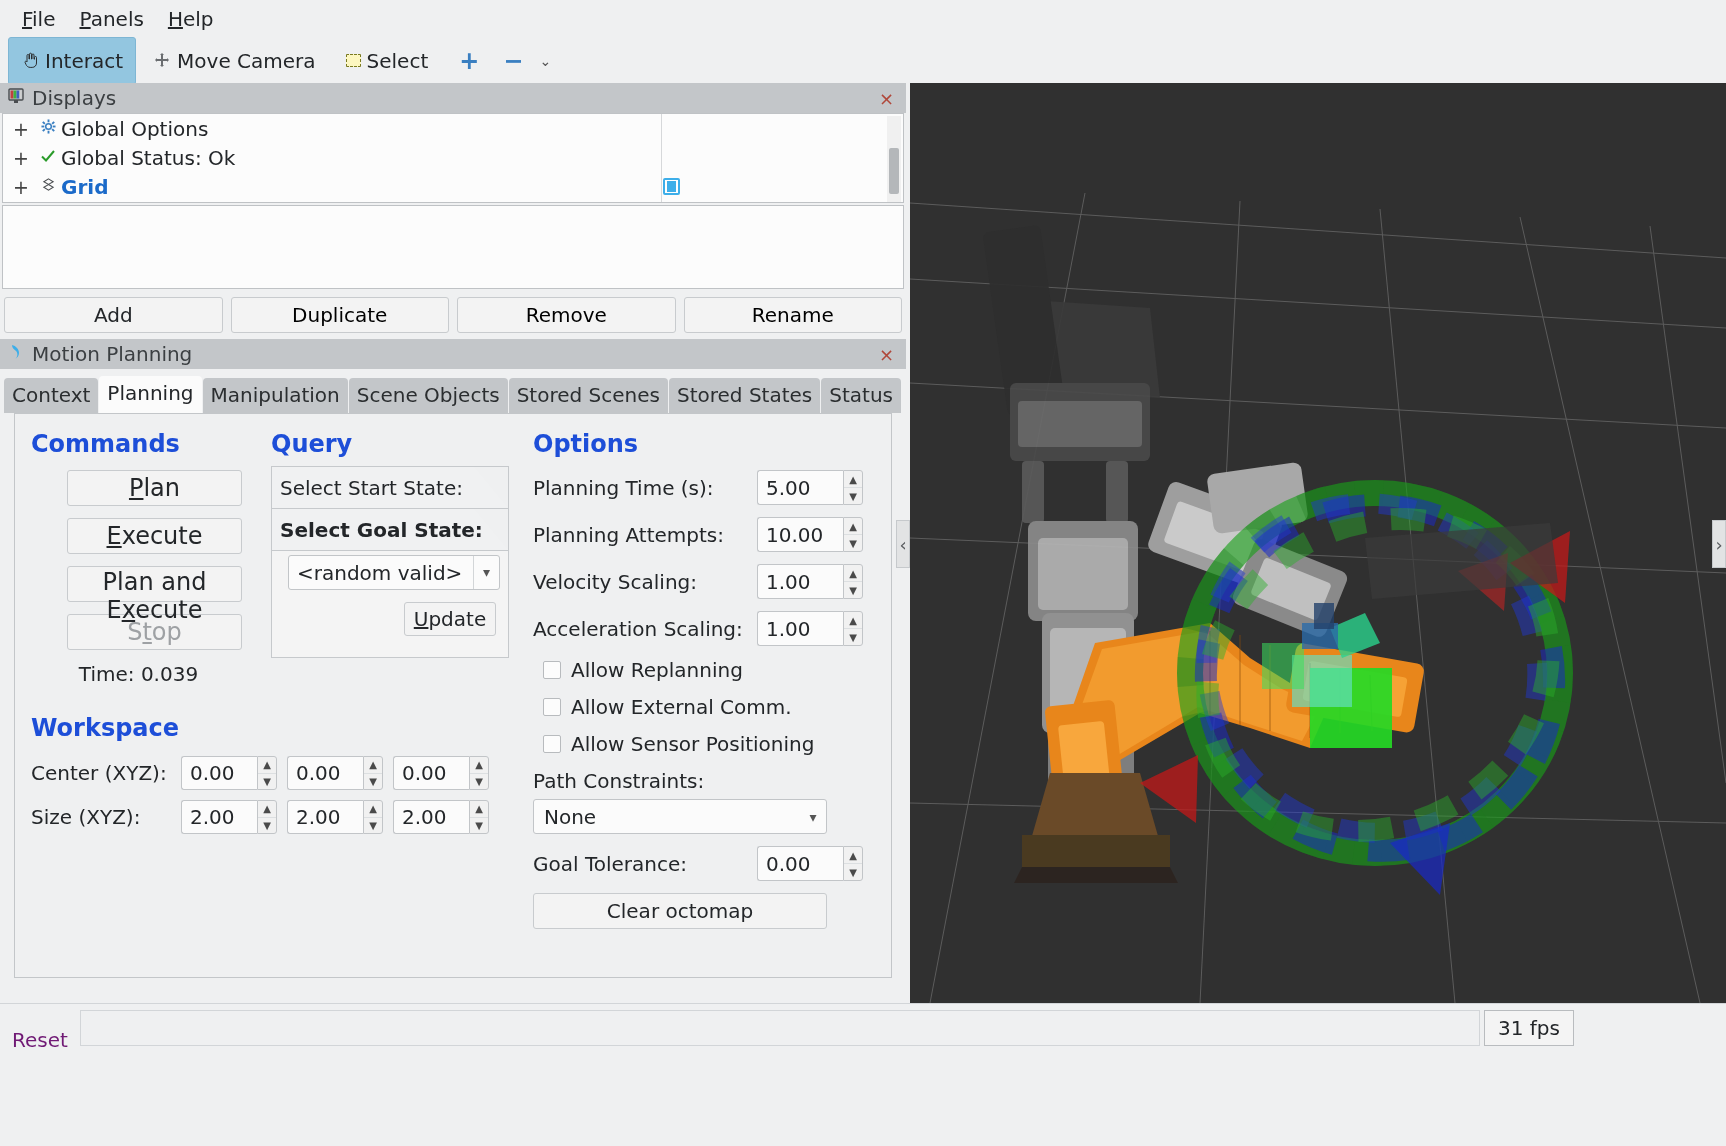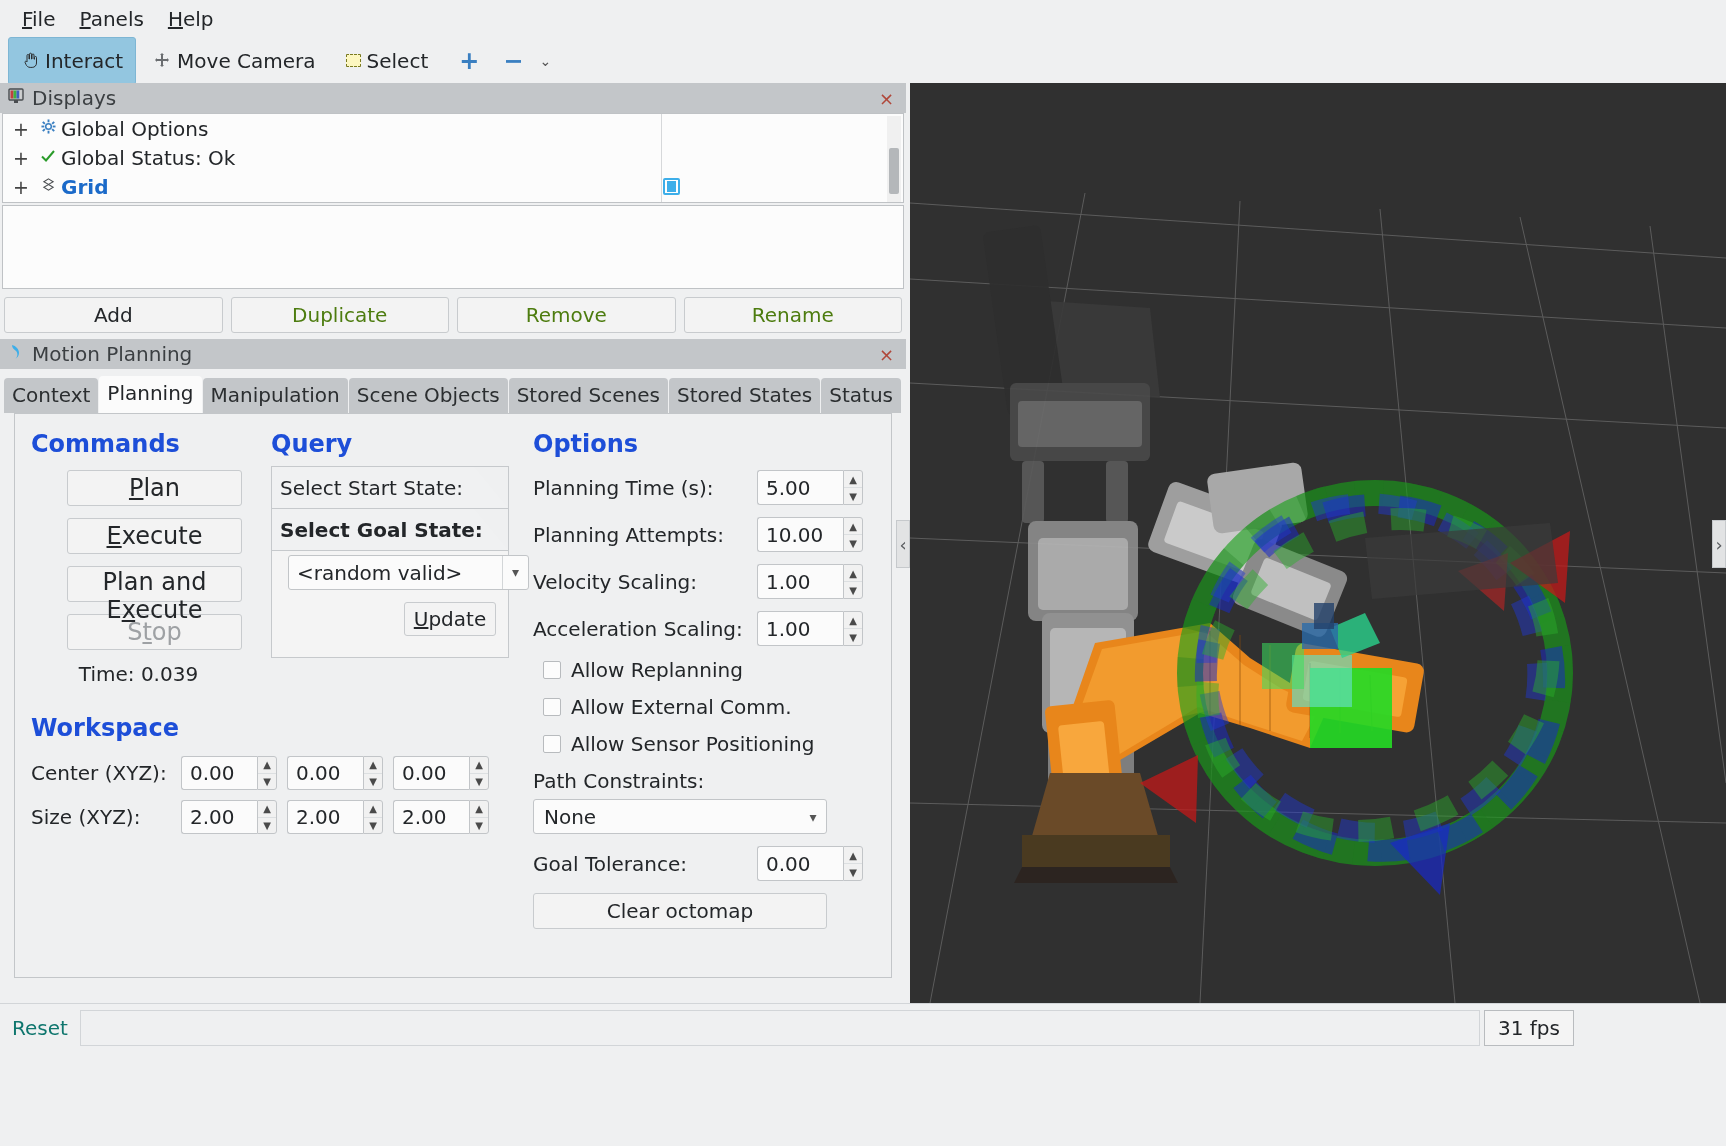--- a/index.html
+++ b/index.html
@@ -95,21 +95,21 @@
     margin: 2px 2px 0 2px; background: #fcfcfc; border: 1px solid #bfc2c5; height: 84px;
   }
 
   #displays-buttons {
     display: flex; gap: 8px; padding: 8px 4px 6px 4px;
   }
   .flat-btn {
     flex: 1; height: 36px; background: #f3f3f3; border: 1px solid #c8cbce; border-radius: 3px;
     font-size: 20px; color: #232629; cursor: pointer; font-family: inherit;
   }
-  .flat-btn.disabled { color: #4d7c0f; cursor: default; }
+  .flat-btn.disabled { color: #000000; cursor: default; }
 
   
   #mp-tabs {
     display: flex; align-items: flex-end; height: 36px; padding-left: 4px;
     background: #eff0f1; margin-top: 8px;
   }
   .mp-tab {
     background: #c3c6c9; color: #2b2e30; font-size: 20px;
     padding: 5px 8px 6px 8px; border-radius: 4px 4px 0 0; cursor: pointer;
     margin-right: 1px; white-space: nowrap;
@@ -145,21 +145,21 @@
     position: relative; height: 42px; border-bottom: 1px solid #c6c9cc;
     display: flex; align-items: center; padding-left: 8px; font-size: 20px;
     background: #f0f1f2;
   }
   .q-banner .cut {
     position: absolute; right: 0; top: 0; width: 34px; height: 100%;
     background: linear-gradient(to bottom left, #eff0f1 50%, transparent 50%);
   }
   .q-banner.bold { font-weight: bold; }
   .q-combo {
-    position: absolute; left: 16px; top: 88px; width: 241px; height: 35px;
+    position: absolute; left: 16px; top: 88px; width: 212px; height: 35px;
     background: #fbfbfb; border: 1px solid #c2c5c8; border-radius: 3px;
     display: flex; align-items: center; padding-left: 8px; font-size: 20px; cursor: pointer;
   }
   .q-combo .arrow {
     margin-left: auto; width: 26px; text-align: center; font-size: 14px; color: #555;
     border-left: 1px solid #d3d6d8; height: 100%; line-height: 33px;
   }
   .q-update {
     position: absolute; right: 12px; top: 135px; width: 92px; height: 34px;
     background: #f3f3f3; border: 1px solid #c8cbce; border-radius: 3px;
@@ -232,23 +232,23 @@
   }
   #handle-left { left: 896px; top: 520px; width: 14px; height: 48px; color: #5a5d60; }
   #handle-right { left: 1712px; top: 520px; width: 14px; height: 48px; color: #5a5d60; background: #e2e3e4; }
 
   
   #statusbar {
     position: absolute; left: 0; top: 1003px; width: 1726px; height: 143px;
     background: #eff0f1; border-top: 1px solid #d2d5d8;
   }
   #reset-btn {
-    position: absolute; left: 6px; top: 6px; width: 68px; height: 36px;
+    position: absolute; left: 6px; top: 18px; width: 68px; height: 36px;
     background: #eff0f1; border: none; font-size: 20px; font-family: inherit;
-    color: #0f766e; cursor: pointer;
+    color: #701a75; cursor: pointer;
   }
   #status-field {
     position: absolute; left: 80px; top: 6px; width: 1400px; height: 36px;
     background: #eff0f1; border: 1px solid #d2d5d8;
   }
   #fps-field {
     position: absolute; left: 1484px; top: 6px; width: 90px; height: 36px;
     border: 1px solid #b9bcbf; background: #f4f4f4;
     display: flex; align-items: center; justify-content: center; font-size: 20px;
   }

